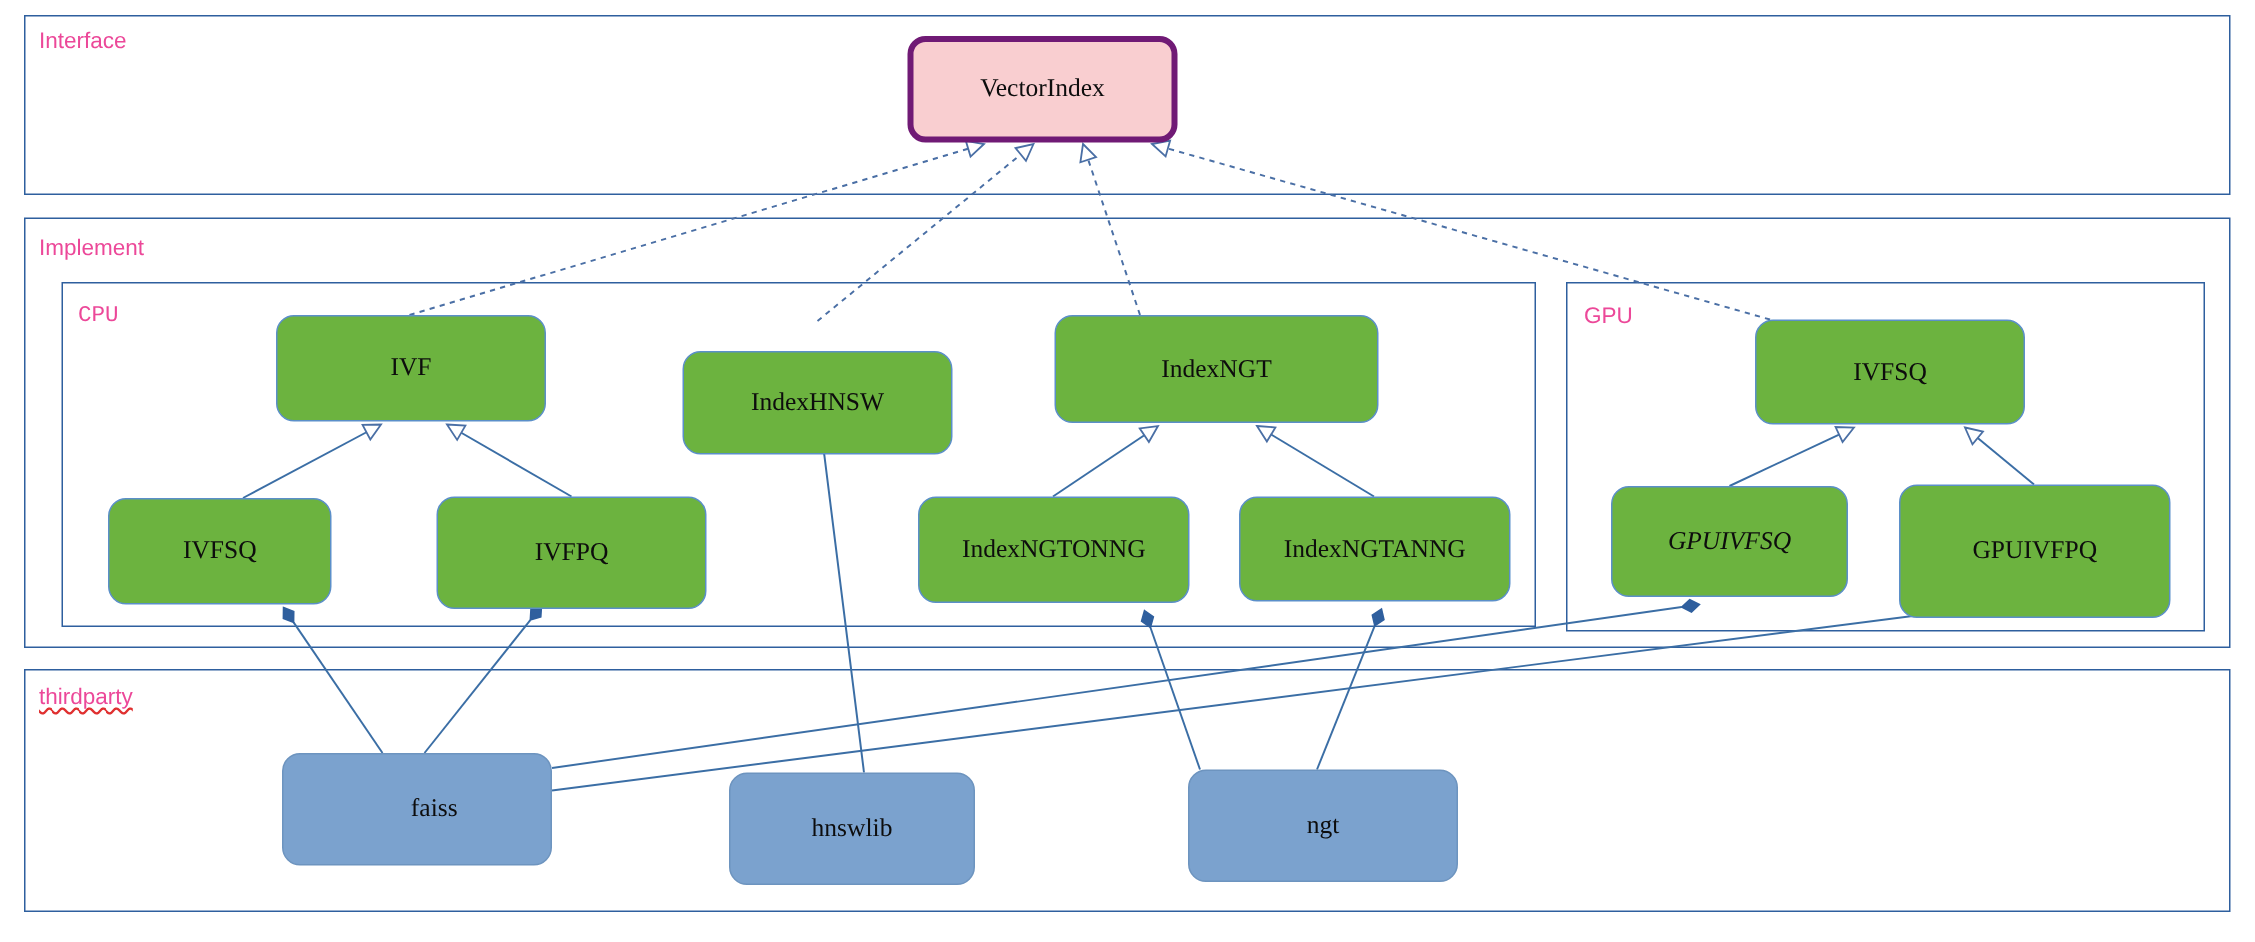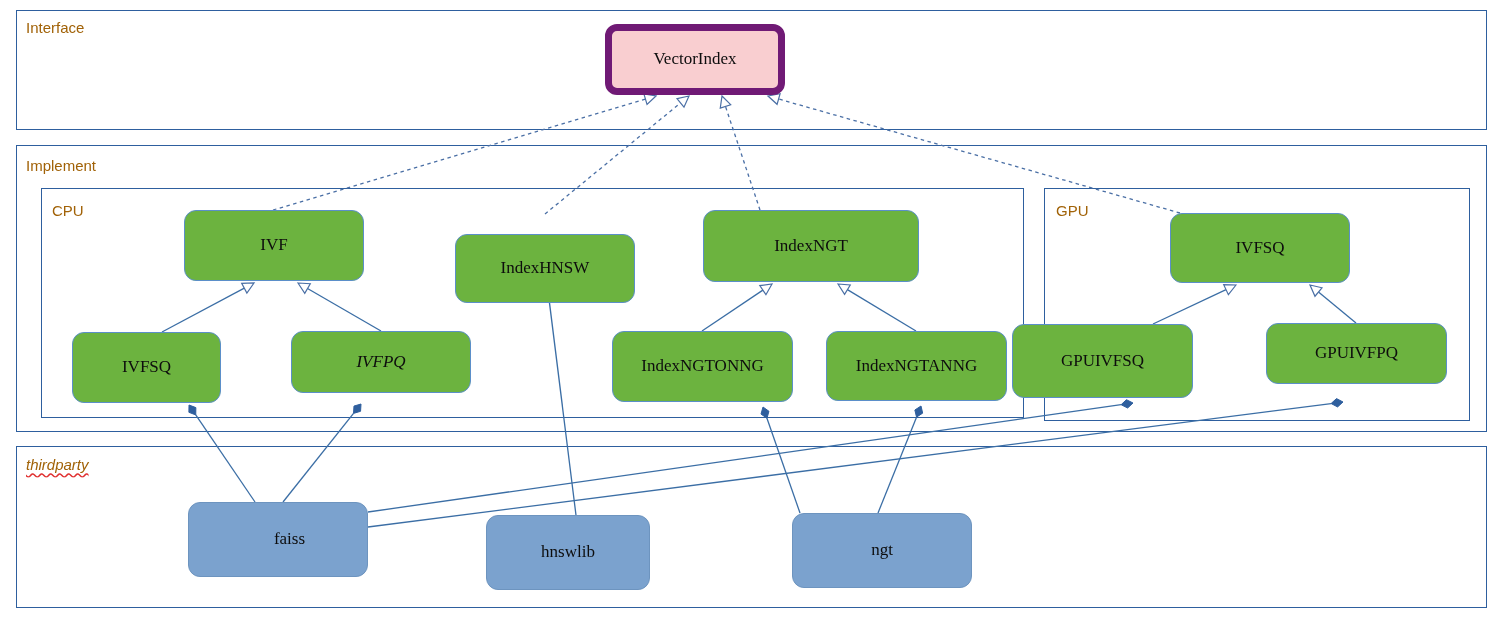--- a/index.html
+++ b/index.html
@@ -1,53 +1,52 @@
 <!DOCTYPE html>
 <html><head>
 <meta charset="utf-8">
 <title>Vector Index Architecture Diagram</title>
 <style>
   html,body{margin:0;padding:0;background:#ffffff;}
   body{font-family:"Liberation Sans", sans-serif;}
   #canvas{position:relative;width:1503px;height:628px;background:#ffffff;overflow:hidden;}
 
   .group{position:absolute;border:1px solid #2e5f9e;background:transparent;box-sizing:border-box;}
-  .group-label{position:absolute;font-family:"Liberation Sans", sans-serif;font-size:15px;color:#a16207;white-space:nowrap;}
+  .group-label{position:absolute;font-family:"Liberation Sans", sans-serif;font-size:15px;color:#ec4899;white-space:nowrap;}
   .group-label.misspelled{
     text-decoration: underline wavy #e03030;
     text-decoration-skip-ink: none;
     text-underline-offset: 2px;
-    font-style: italic;
   }
 
   .node{position:absolute;box-sizing:border-box;display:flex;align-items:center;justify-content:center;
         border-radius:12px;font-family:"Liberation Serif", serif;font-size:17px;color:#0d0d0d;
         text-align:center;line-height:1.1;padding:2px 4px;}
-  .node.iface{background:#f9ced0;border:7px solid #701a75;}
+  .node.iface{background:#f9ced0;border:4px solid #701a75;}
   .node.impl{background:#6cb33f;border:1px solid #5b8fc9;}
   .node.third{background:#7ba2ce;border:1px solid #6d94bf;}
 
   svg.edges{position:absolute;left:0;top:0;width:1503px;height:628px;pointer-events:none;}
   .dash-line{stroke:#4a6fa5;stroke-width:1.3;fill:none;stroke-dasharray:3.5 3.5;}
   .solid-line{stroke:#3b6ea5;stroke-width:1.3;fill:none;}
   .hollow-head{fill:#ffffff;stroke:#4a6fa5;stroke-width:1.2;}
   .solid-diamond{fill:#2f5f9e;stroke:#2f5f9e;stroke-width:1;}
 </style>
 </head>
 <body>
 
 <div id="canvas">
 
   <div id="groups-layer">
       <div class="group" style="left: 16px; top: 10px; width: 1471px; height: 120px;"></div>
       <div class="group-label" style="left: 26px; top: 19px;">Interface</div>
       <div class="group" style="left: 16px; top: 145px; width: 1471px; height: 287px;"></div>
       <div class="group-label" style="left: 26px; top: 157px;">Implement</div>
       <div class="group" style="left: 41px; top: 188px; width: 983px; height: 230px;"></div>
-      <div class="group-label" style="left: 52px; top: 202px;">CPU</div>
+      <div class="group-label" style="left: 52px; top: 202px; font-family: Liberation Mono, monospace;">CPU</div>
       <div class="group" style="left: 1044px; top: 188px; width: 426px; height: 233px;"></div>
       <div class="group-label" style="left: 1056px; top: 202px;">GPU</div>
       <div class="group" style="left: 16px; top: 446px; width: 1471px; height: 162px;"></div>
       <div class="group-label misspelled" style="left: 26px; top: 456px;">thirdparty</div>
     </div>
 
   <svg class="edges" id="edges-layer" viewBox="0 0 1503 628">
       <g>
         <line x1="273" y1="210" x2="645.4571167362568" y2="99.13809057980868" class="dash-line"></line>
         <polygon points="656,96 647.0261620261612,104.40953221168027 643.8880714463525,93.86664894793708" class="hollow-head"></polygon>
@@ -118,23 +117,23 @@
       </g>
     </svg>
 
   <div id="nodes-layer">
       <div class="node iface" style="left: 605px; top: 24px; width: 180px; height: 71px;">VectorIndex</div>
       <div class="node impl" style="left: 184px; top: 210px; width: 180px; height: 71px;">IVF</div>
       <div class="node impl" style="left: 455px; top: 214px; width: 180px; height: 69px; margin-top: 20px;">IndexHNSW</div>
       <div class="node impl" style="left: 703px; top: 210px; width: 216px; height: 72px;">IndexNGT</div>
       <div class="node impl" style="left: 1170px; top: 213px; width: 180px; height: 70px;">IVFSQ</div>
       <div class="node impl" style="left: 72px; top: 332px; width: 149px; height: 71px;">IVFSQ</div>
-      <div class="node impl" style="left: 291px; top: 331px; width: 180px; height: 62px; font-style: italic;">IVFPQ</div>
+      <div class="node impl" style="left: 291px; top: 331px; width: 180px; height: 75px;">IVFPQ</div>
       <div class="node impl" style="left: 612px; top: 331px; width: 181px; height: 71px;">IndexNGTONNG</div>
       <div class="node impl" style="left: 826px; top: 331px; width: 181px; height: 70px;">IndexNGTANNG</div>
-      <div class="node impl" style="left: 1012px; top: 324px; width: 181px; height: 74px;">GPUIVFSQ</div>
-      <div class="node impl" style="left: 1266px; top: 323px; width: 181px; height: 61px;">GPUIVFPQ</div>
+      <div class="node impl" style="left: 1074px; top: 324px; width: 158px; height: 74px; font-style: italic;">GPUIVFSQ</div>
+      <div class="node impl" style="left: 1266px; top: 323px; width: 181px; height: 89px;">GPUIVFPQ</div>
       <div class="node third" style="left: 188px; top: 502px; width: 180px; height: 75px; padding-left: 27px;">faiss</div>
       <div class="node third" style="left: 486px; top: 515px; width: 164px; height: 75px;">hnswlib</div>
       <div class="node third" style="left: 772px; top: 513px; width: 180px; height: 75px; margin-left: 20px;">ngt</div>
     </div>
 
 </div>
 
 </body></html>

